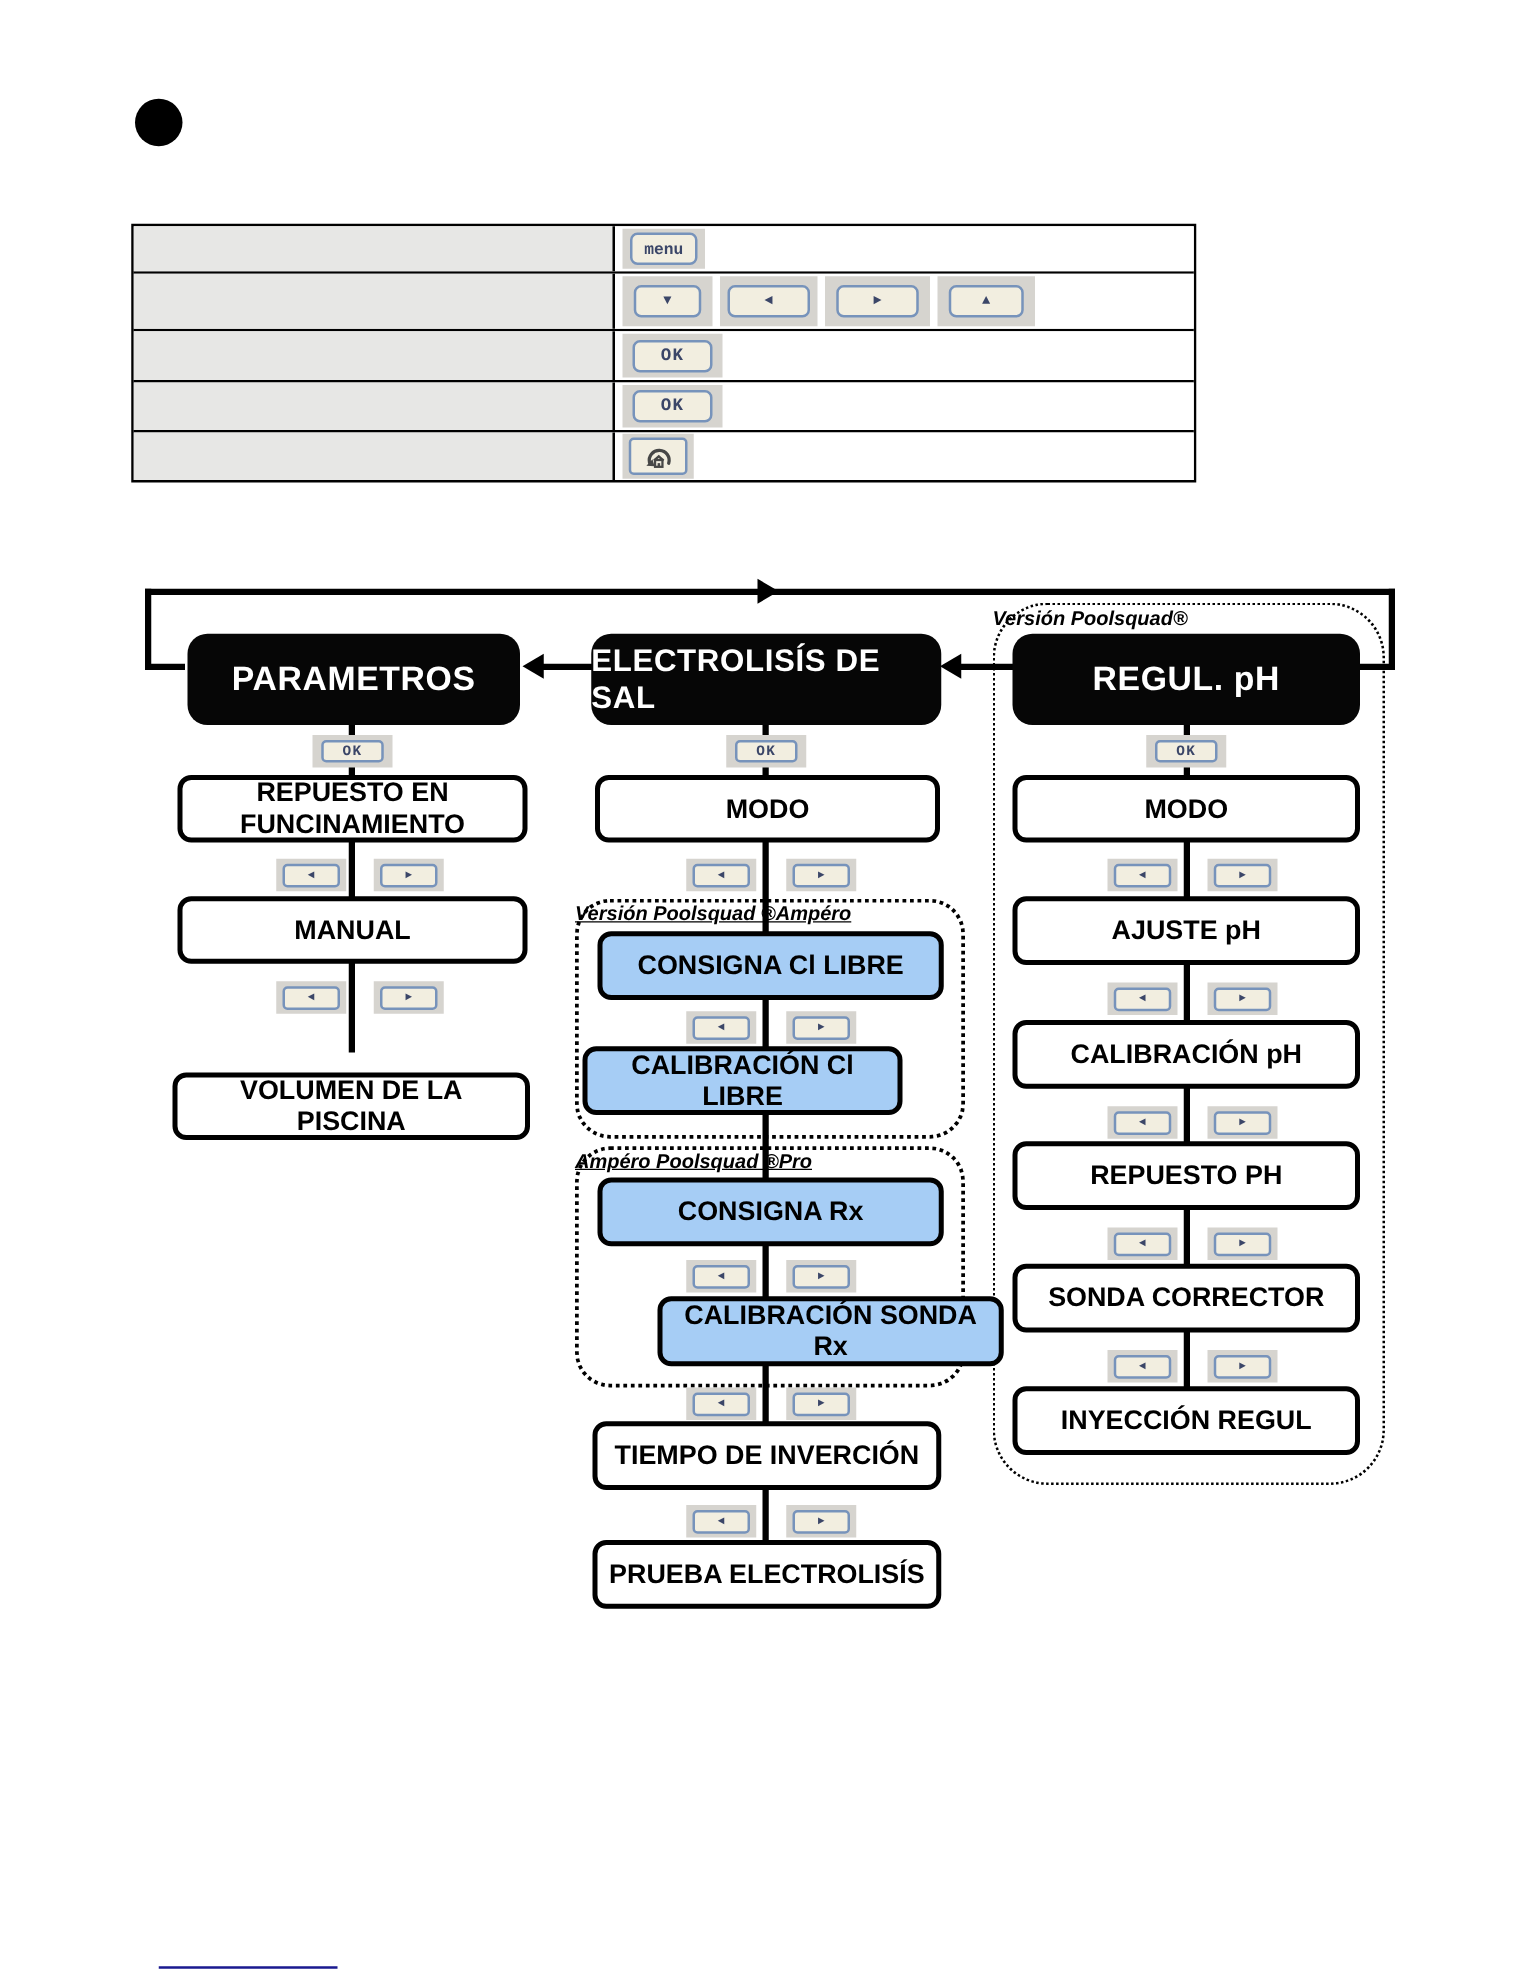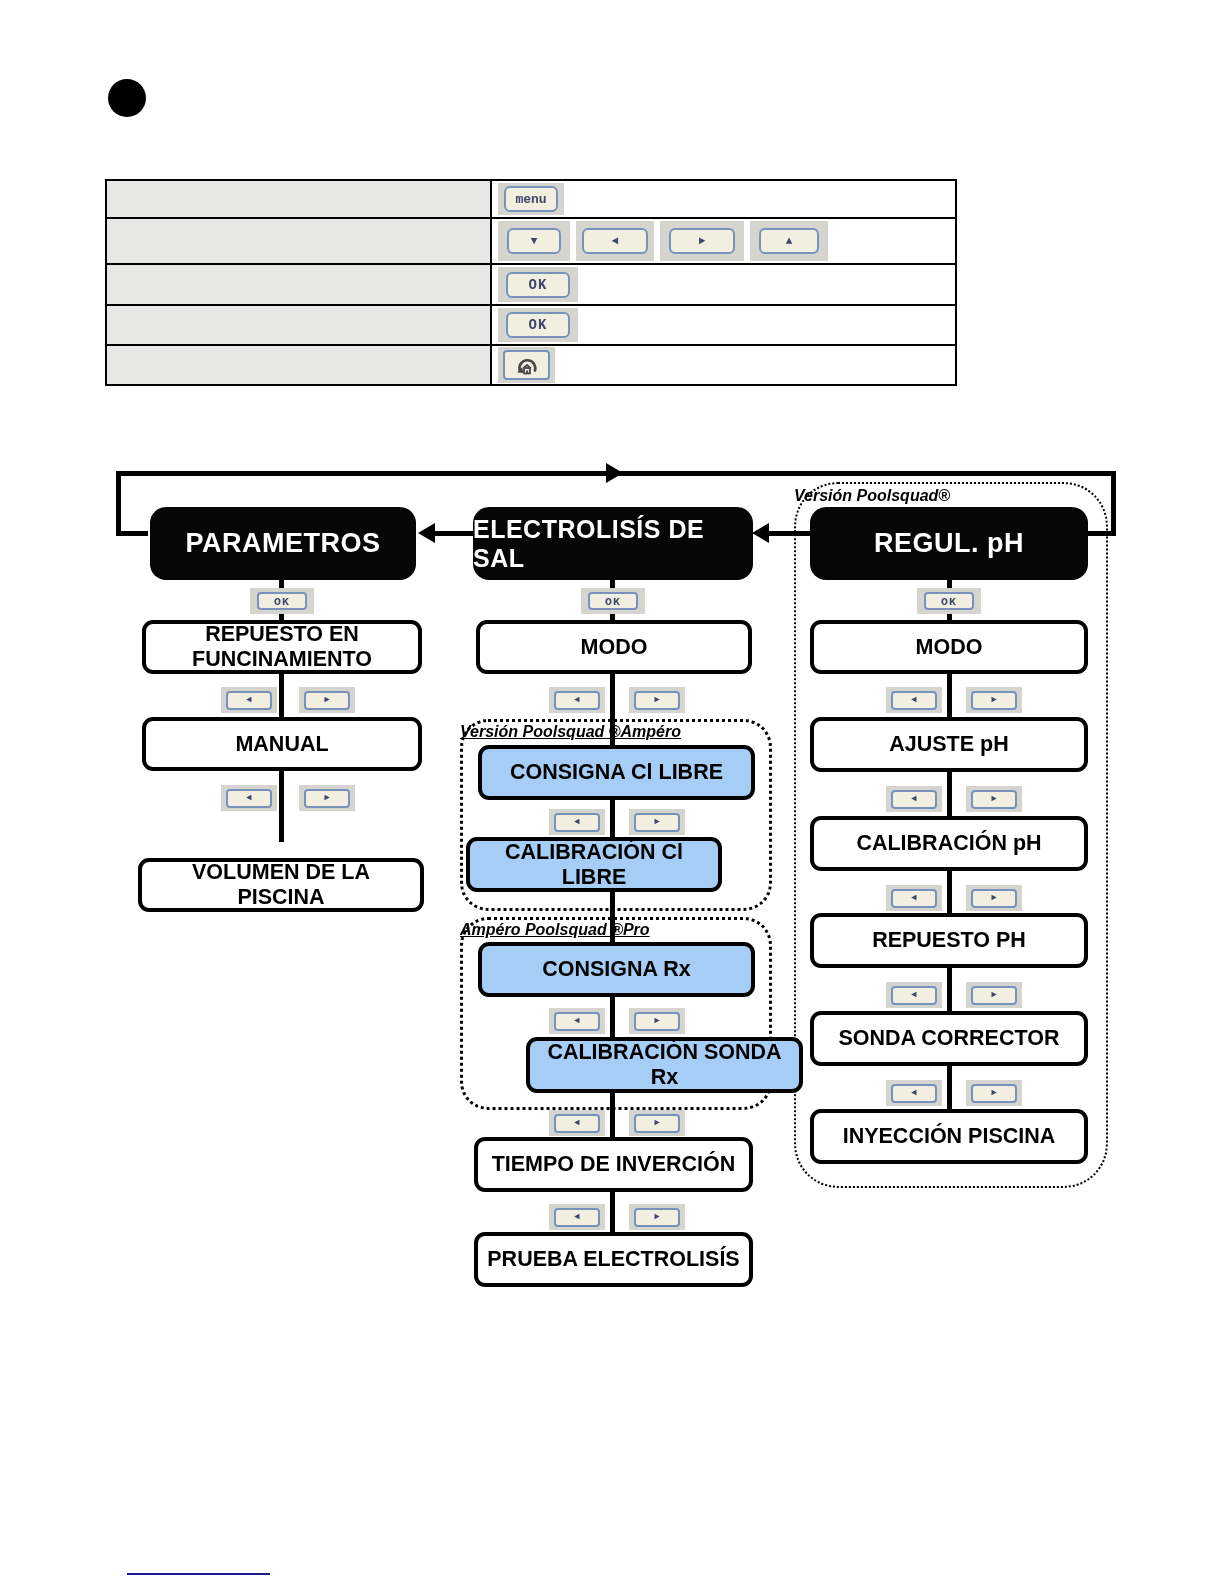--- a/index.html
+++ b/index.html
@@ -269,18 +269,18 @@
 
     <div class="box" style="left:810px;top:1011px;width:278px;height:55px;">SONDA CORRECTOR</div>
 
     <div class="scan" style="left:886px;top:1080px;width:56px;height:26px;">
       <div class="bface arface">◄</div>
     </div>
     <div class="scan" style="left:966px;top:1080px;width:56px;height:26px;">
       <div class="bface arface">►</div>
     </div>
 
-    <div class="box" style="left:810px;top:1109px;width:278px;height:55px;">INYECCIÓN PISCINA</div>
+    <div class="box" style="left:810px;top:1109px;width:278px;height:55px;">INYECCIÓN REGUL</div>
 
   </div>
 
   <div class="footrule"></div>
 </div>
 
 </body></html>

